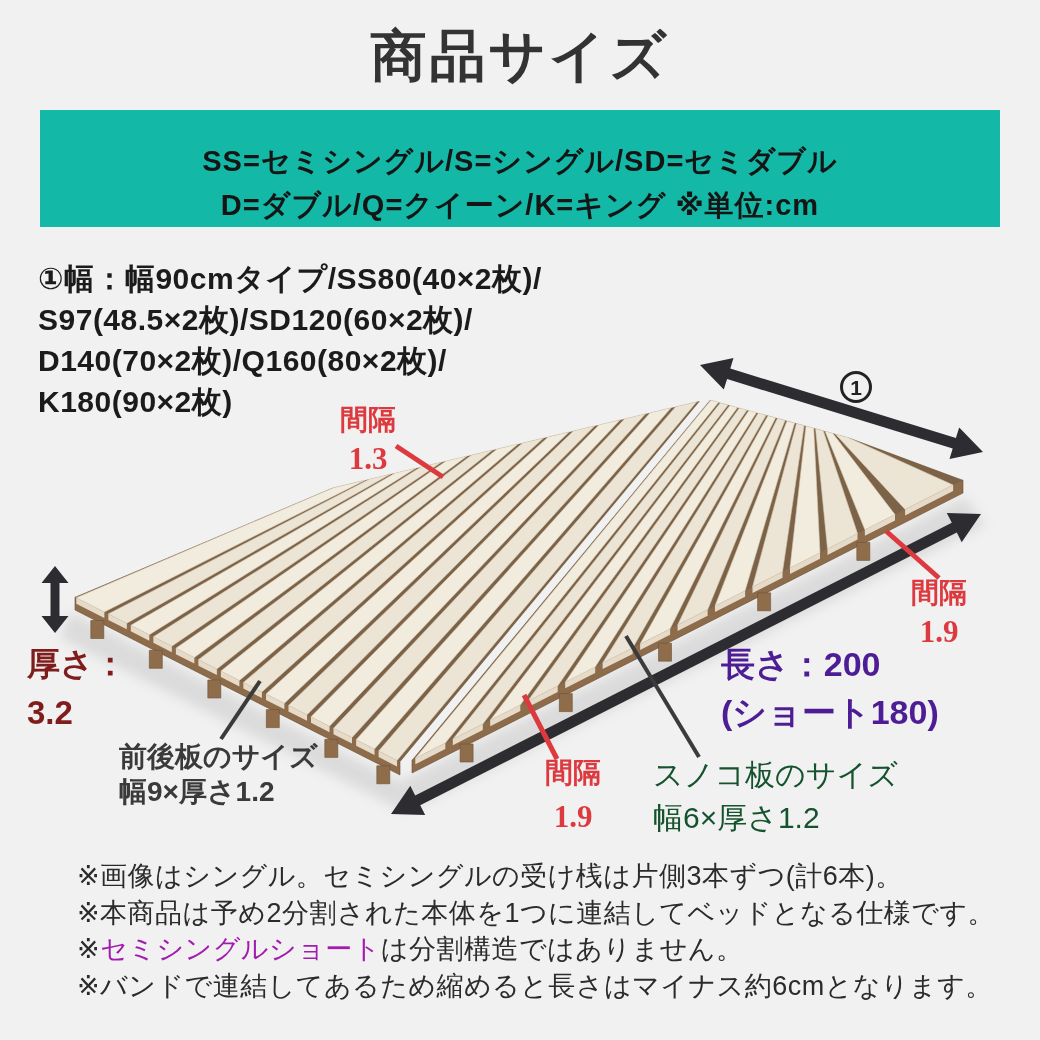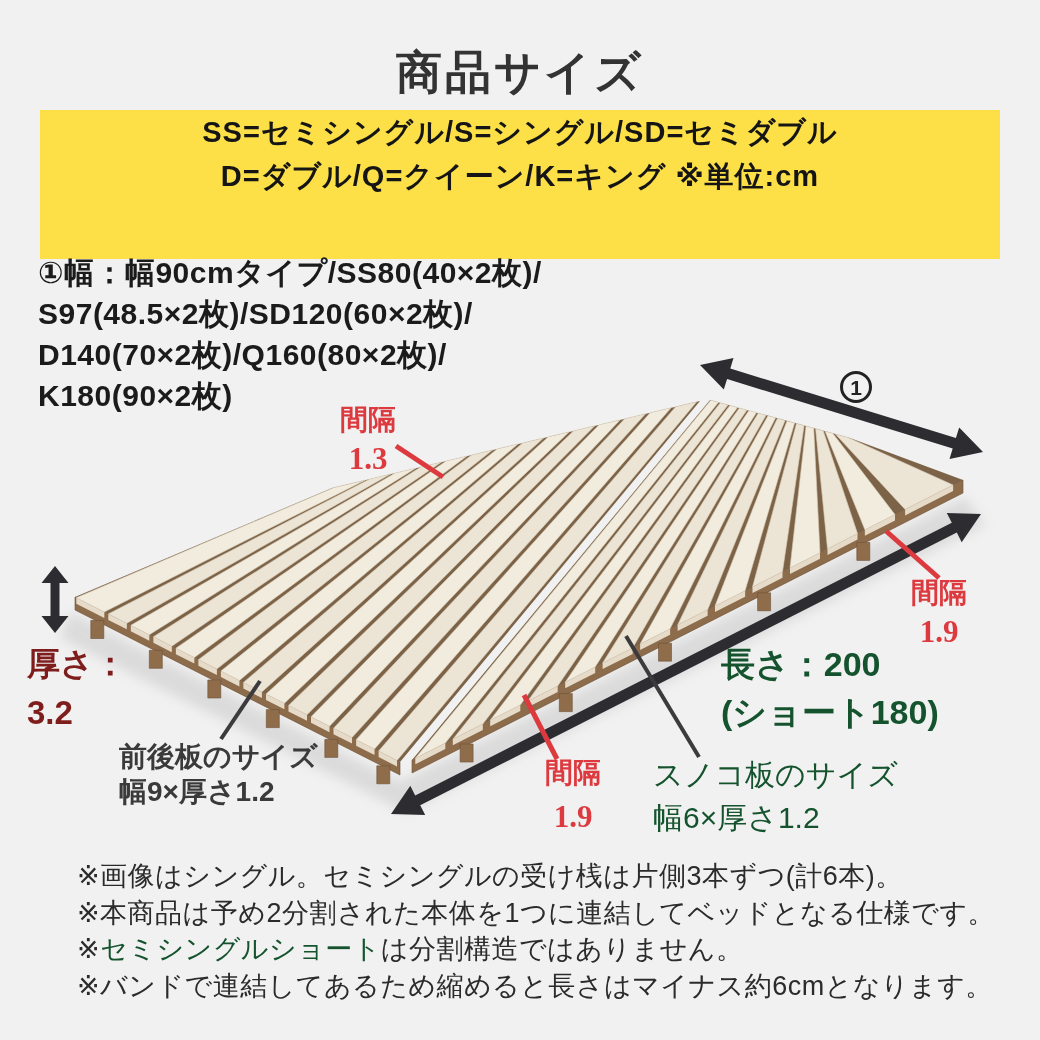--- a/index.html
+++ b/index.html
@@ -7,58 +7,58 @@
   body {
     position:relative; overflow:hidden;
     background:#f1f1f1;
     font-family:"Liberation Sans","DejaVu Sans",sans-serif;
     color:#1b1b1b;
   }
   .abs { position:absolute; }
 
   #page-title{
     left:0; right:0; top:28px; text-align:center;
-    font-size:46px; font-weight:800; color:#333; letter-spacing:3px; line-height:56px;margin-top:16px;
+    font-size:56px; font-weight:800; color:#333; letter-spacing:3px; line-height:56px;
   }
   #legend-banner{
-    left:40px; top:110px; width:960px; height:149px;
-    background:#fde047; display:flex; flex-direction:column;
-    align-items:center; justify-content:flex-start;
+    left:40px; top:110px; width:960px; height:117px;
+    background:#14b8a6; display:flex; flex-direction:column;
+    align-items:center; justify-content:flex-end;
   }
   #legend-banner .legend-line{
     font-size:29px; font-weight:700; color:#151515; line-height:44px;
     text-align:center; letter-spacing:1px;
   }
   #width-spec{
-    left:38px; top:252px; font-size:30px; font-weight:700;
+    left:38px; top:258px; font-size:30px; font-weight:700;
     line-height:41px; color:#1b1b1b; letter-spacing:.5px;
   }
   #thickness-label{ left:27px; top:639px; font-size:33px; font-weight:700; color:#7f1d1d; line-height:49px; }
 
   .gap-label{ width:104px; text-align:center; color:#dc3a3f; font-weight:700;font-family:Liberation Serif, serif; }
   .gap-label .gap-caption{ font-size:28px; line-height:35px; }
   .gap-label .gap-value{ font-size:31px; line-height:34px; margin-top:5px; }
   #gap-top{ left:316px; top:402px; }
   #gap-right{ left:887px; top:575px; }
   #gap-bottom{ left:521px; top:755px; }
   #gap-bottom .gap-value{ margin-top:10px; }
 
-  #length-label{ left:721px; top:640px; font-size:34px; font-weight:700; color:#14532d; line-height:48px; }
+  #length-label{ left:721px; top:640px; font-size:34px; font-weight:700; color:#4c1d95; line-height:48px; }
   #slat-board-label{ left:653px; top:753px; font-size:30px; font-weight:400; color:#14532d; line-height:43px; }
   #end-board-label{ left:103px; top:739px; font-size:28px; font-weight:600; color:#3a3a3a; line-height:35px;margin-left:16px; }
 
   #width-marker-circle{
     left:840px; top:371px; width:32px; height:32px;
     border:3px solid #222; border-radius:50%;
     display:flex; align-items:center; justify-content:center;
     font-size:21px; font-weight:700; color:#222; line-height:1;
   }
 
   #notes{ left:77px; top:858px; font-size:27px; font-weight:400; color:#2b2b2b; line-height:36.5px; letter-spacing:.5px; }
-  #notes .red{ color:#14532d; }
+  #notes .red{ color:#a21caf; }
 
   #bed-scene{ left:0; top:0; }
 </style>
 </head>
 <body>
 
 <svg id="bed-scene" class="abs" width="1040" height="1040" viewBox="0 0 1040 1040">
   <defs>
     <filter id="soft" x="-20%" y="-20%" width="140%" height="140%">
       <feGaussianBlur stdDeviation="6"></feGaussianBlur>

